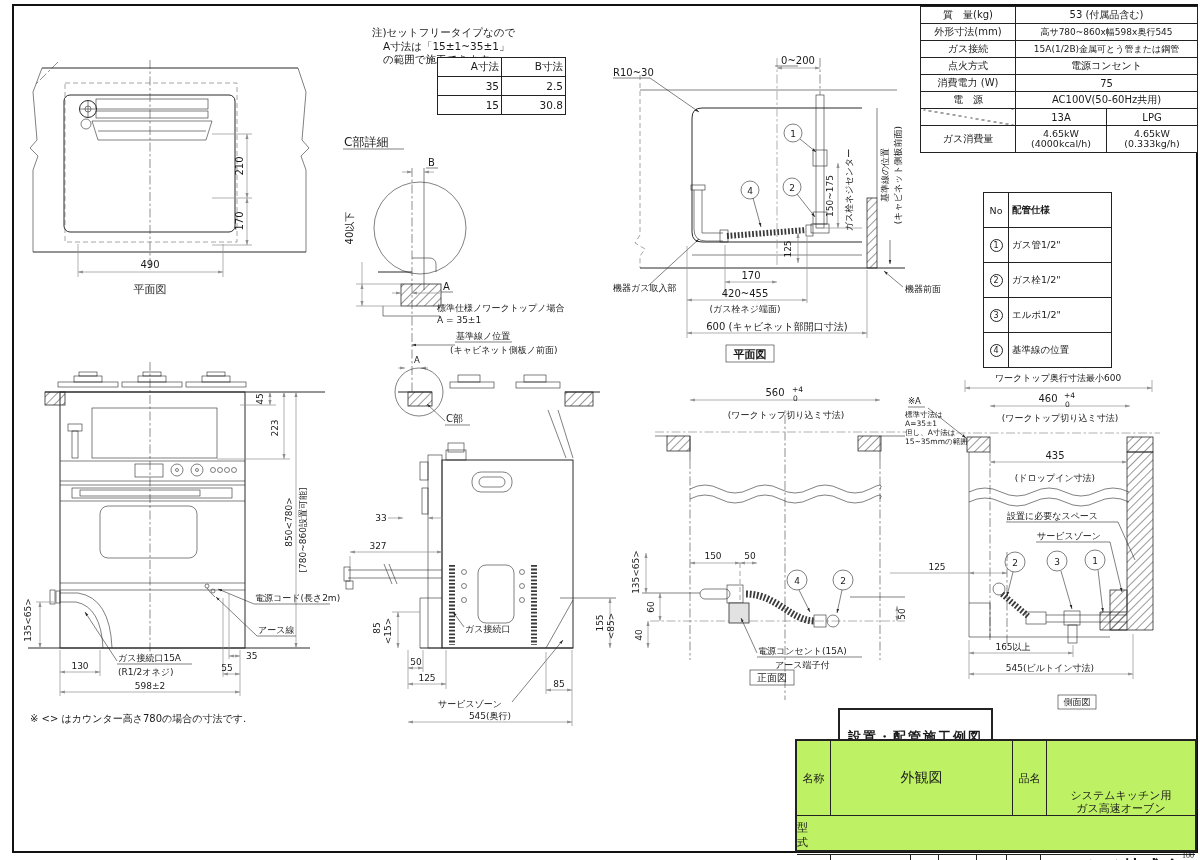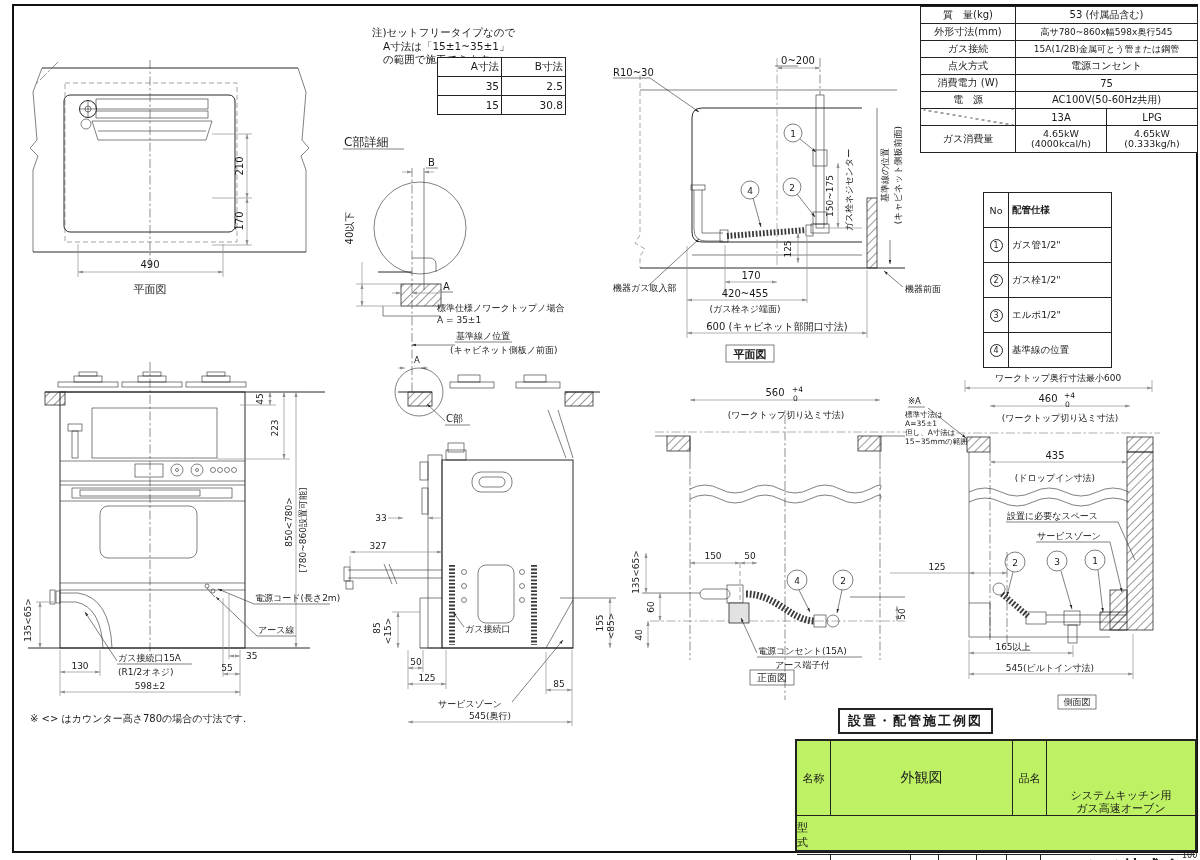--- a/index.html
+++ b/index.html
@@ -33,32 +33,32 @@
   .spec .sm{font-size:9px;}
   .spec .diag{background:linear-gradient(to top right,transparent 49.3%,#444 49.3%,#444 50.7%,transparent 50.7%);}
   .spec .two{font-size:9.5px;line-height:1.08;height:26px;}
   .pipe{left:983px;top:192px;font-size:9.5px;}
   .pipe td,.pipe th{height:14px;padding:10px 3px;}
   .pipe .no{width:18px;}
   .pipe .lbl{width:96px;text-align:left;}
   .circ{display:inline-block;width:11px;height:11px;border:1px solid #222;border-radius:50%;
         font-size:8px;line-height:11px;text-align:center;}
   .excap{position:absolute;left:838px;top:708px;border:2px solid #222;font-size:13px;
-         font-weight:bold;padding:2px 8px;letter-spacing:2px;background:#fff;}
+         font-weight:bold;padding:18px 8px;letter-spacing:2px;background:#fff;}
   .tb{position:absolute;left:795px;top:739px;width:402px;height:113px;border:2px solid #222;
       box-sizing:border-box;display:flex;flex-direction:column;background:#bef264;}
   .tb .row{display:flex;border-bottom:1px solid #222;flex:1;}
   .tb .row:last-child{border-bottom:none;}
   .tb .c{border-right:1px solid #222;display:flex;align-items:center;justify-content:center;
          box-sizing:border-box;font-size:11px;}
   .tb .c:last-child{border-right:none;}
   .tb .big{font-size:14px;}
   .tb .prod{flex-direction:column;font-size:11px;line-height:1.2;margin-top:48px;}
   .tb .comp{font-size:19px;font-weight:bold;letter-spacing:1px;}
-  .pageno{position:absolute;left:1182px;top:851px;font-size:8px;}
+  .pageno{position:absolute;left:1182px;top:851px;font-size:8px;font-family:Liberation Serif, serif;}
 </style>
 </head>
 <body>
 
 <div class="sheet">
 <svg width="1200" height="860" viewBox="0 0 1200 860">
   <defs>
     <pattern id="h" width="6" height="6" patternUnits="userSpaceOnUse" patternTransform="rotate(45)">
       <line x1="0" y1="0" x2="0" y2="6" stroke="#333" stroke-width="1"></line>
     </pattern>

